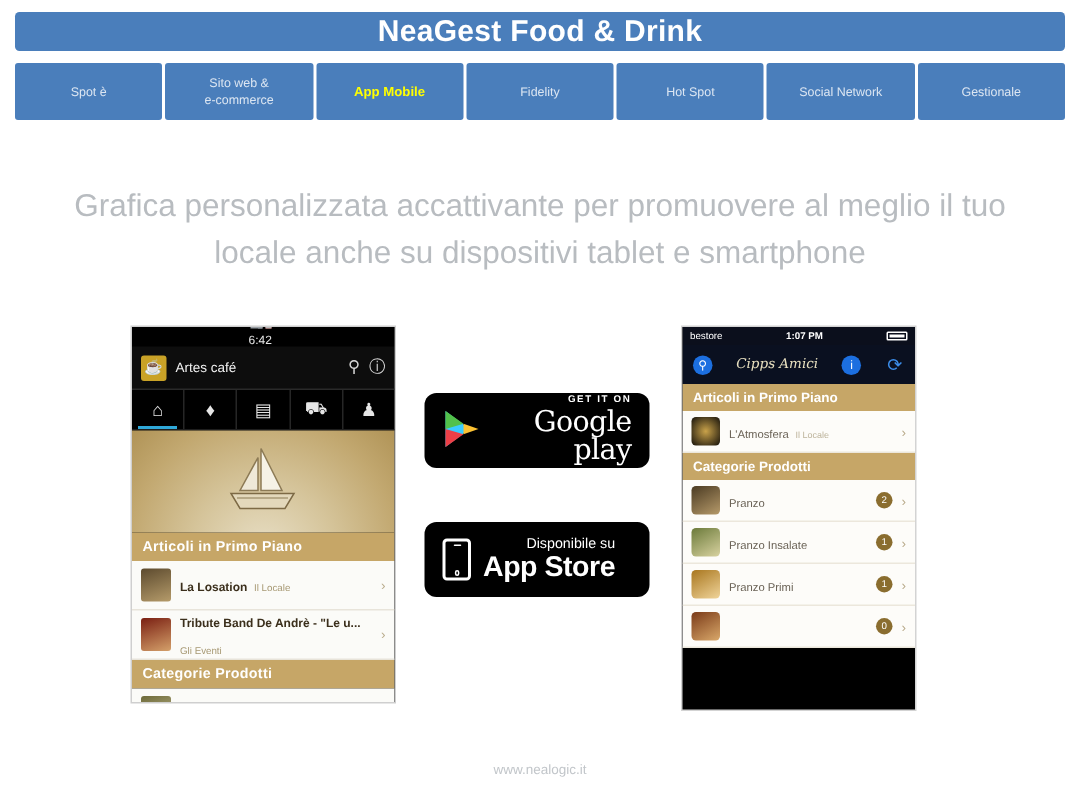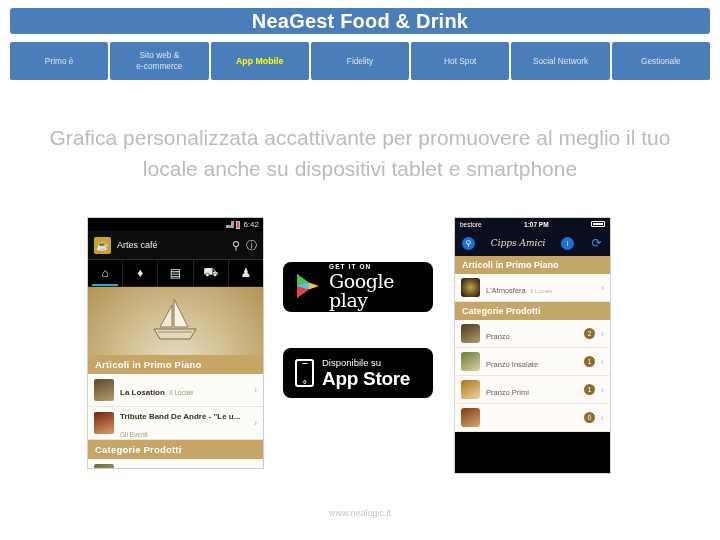--- a/index.html
+++ b/index.html
@@ -104,20 +104,21 @@
     box-shadow: 0 0 0 1px #cfcfcf;
   }
   .and-status {
     height: 13px;
     background: #000;
     display: flex;
     align-items: center;
     justify-content: flex-end;
     padding-right: 4px;
     gap: 3px;
+    flex-direction: column;
   }
   .and-status-icons {
     display: flex;
     align-items: center;
     gap: 2px;
   }
   .sig-bars {
     width: 8px; height: 7px;
     background: linear-gradient(to top, #9aa0a6 50%, transparent 50%);
     position: relative;
@@ -257,20 +258,21 @@
     width: 150px;
     height: 50px;
     background: #000000;
     border-radius: 8px;
     display: flex;
     align-items: center;
     gap: 8px;
     padding: 0 12px;
     box-sizing: border-box;
     cursor: pointer;
+    text-align: right;
   }
   .store-badge.second { margin-top: 36px; }
   .gp-tri { flex: 0 0 auto; }
   .gp-txt { line-height: 1; }
   .gp-small {
     color: #ffffff;
     font-size: 6.5px;
     font-weight: bold;
     letter-spacing: 1.1px;
     display: block;
@@ -463,21 +465,21 @@
 </style>
 </head>
 <body>
 
 <div class="header-bar">
   <div class="header-title">NeaGest Food &amp; Drink</div>
 </div>
 
 <div class="nav-bar">
   <div class="nav-tab">
-    <span class="nav-tab-label">Primo è</span>
+    <span class="nav-tab-label">Spot è</span>
   </div>
   <div class="nav-tab">
     <span class="nav-tab-label">Sito web  &amp;
 e-commerce</span>
   </div>
   <div class="nav-tab active">
     <span class="nav-tab-label">App Mobile</span>
   </div>
   <div class="nav-tab">
     <span class="nav-tab-label">Fidelity</span>

